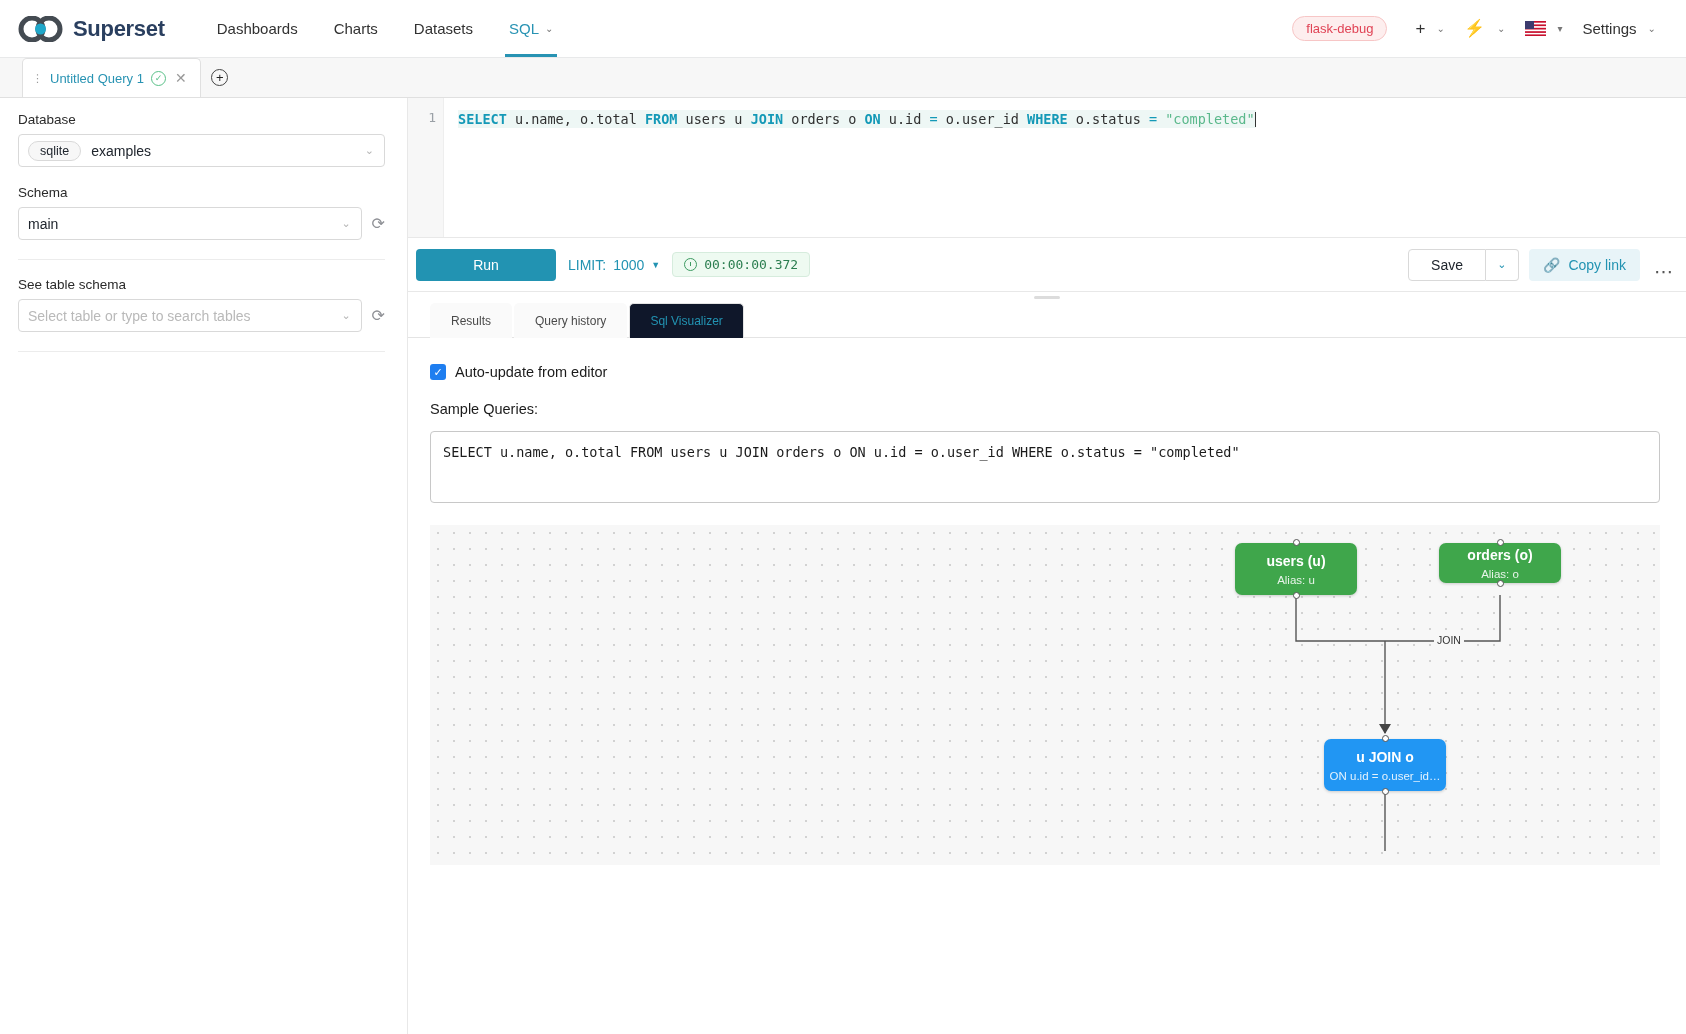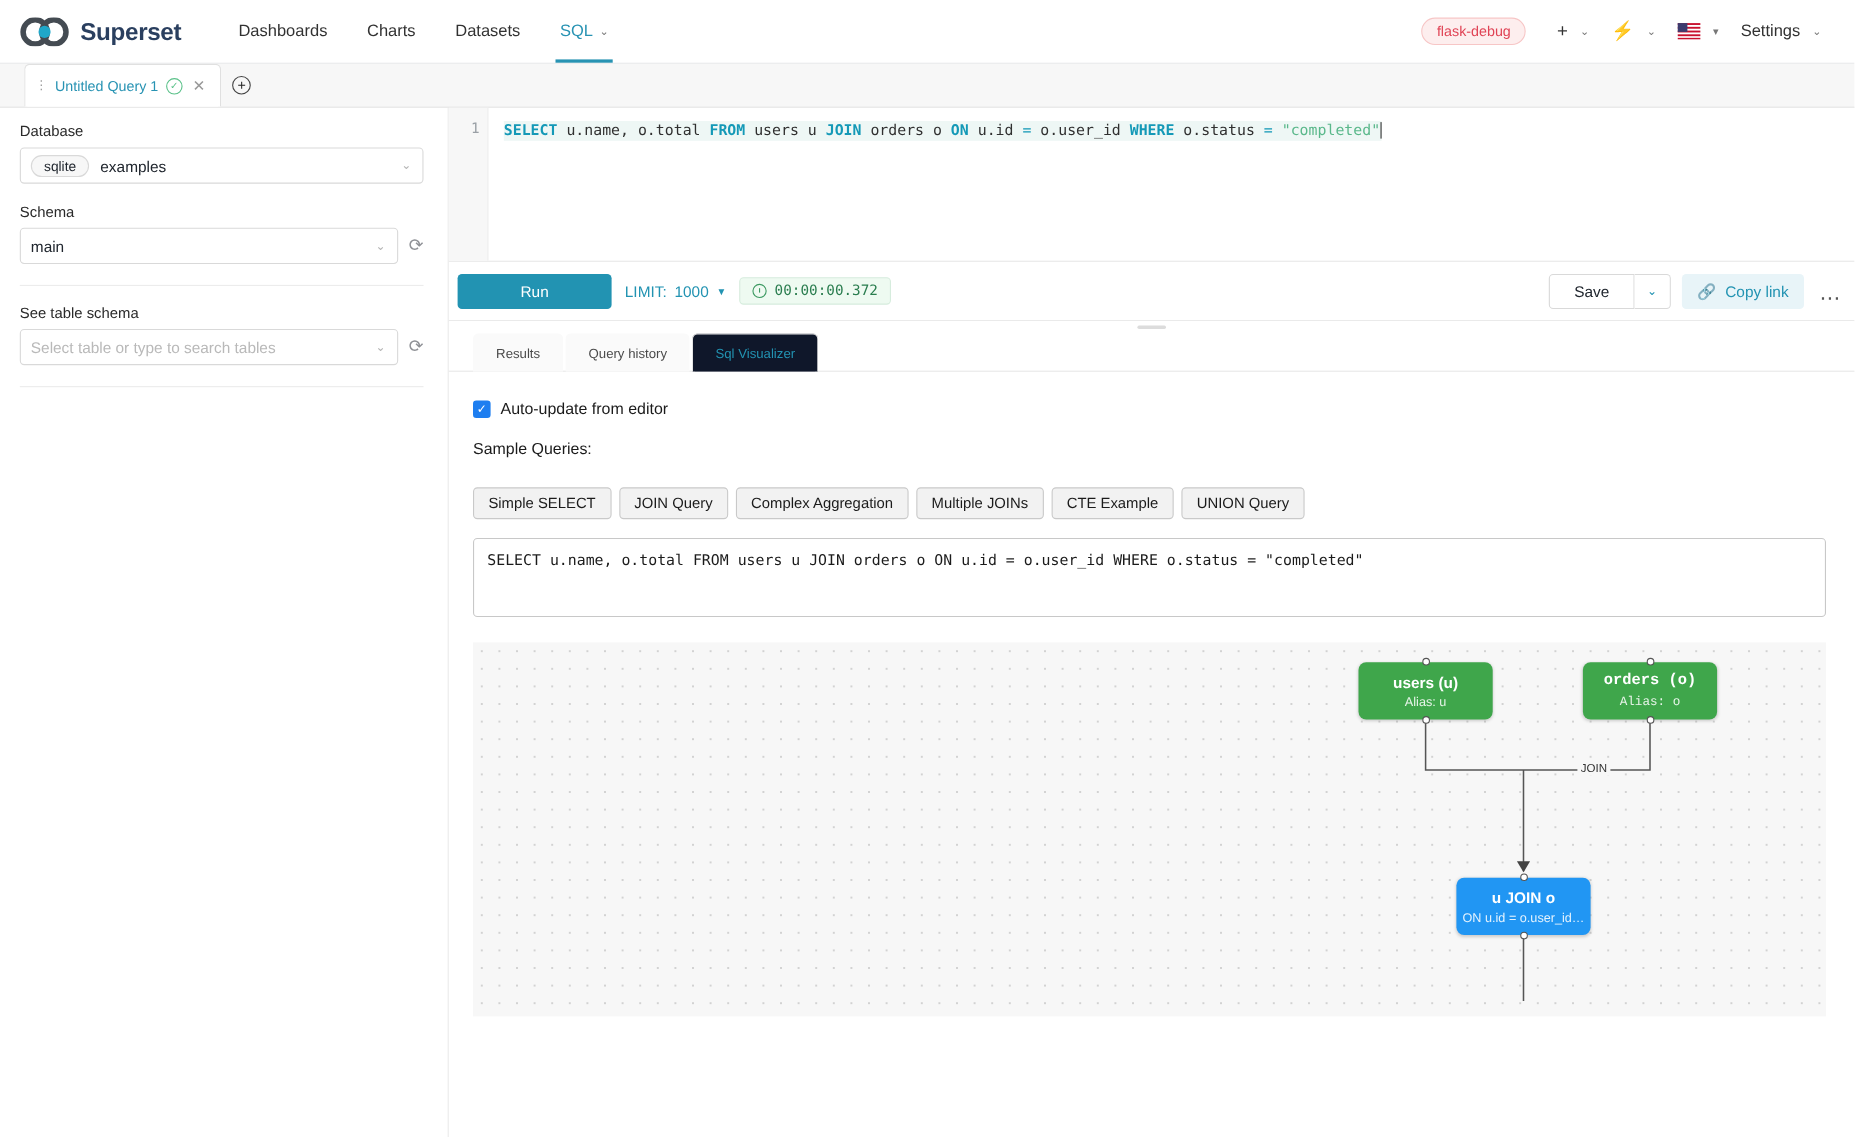--- a/index.html
+++ b/index.html
@@ -173,21 +173,21 @@
   .viz { flex: 1; overflow: hidden; background: #fff; padding: 26px 24px 0 22px; }
   .viz-inner { max-width: 1230px; }
   .viz-title { font-size: 22px; font-weight: bold; color: #161616; margin: 0 0 19px 0; letter-spacing: -0.2px; }
   .chk-row { display: flex; align-items: center; gap: 9px; margin-bottom: 21px; }
   .chkbox {
     width: 16px; height: 16px; border-radius: 3px; background: #1e7ef0;
     display: flex; align-items: center; justify-content: center;
     color: #fff; font-size: 11px; cursor: pointer; line-height: 1;
   }
   .chk-label { font-size: 14.5px; color: #1b1b1b; }
-  .sample-label { font-size: 14.5px; color: #1b1b1b; margin-bottom: 26px; }
+  .sample-label { font-size: 14.5px; color: #1b1b1b; margin-bottom: 14px; }
   .sample-btns { display: flex; gap: 7px; margin-bottom: 17px; flex-wrap: wrap; }
   .sample-btn {
     border: 1px solid #c9c9c9; background: #f2f2f2; border-radius: 4px;
     font-size: 13.5px; padding: 6px 13px; color: #1b1b1b; cursor: pointer;
   }
   .sql-textarea {
     width: 100%; height: 72px; border: 1px solid #c8c8c8; border-radius: 4px;
     font-family: "DejaVu Sans Mono", monospace; font-size: 13.5px; color: #1b1b1b;
     padding: 11px 12px; resize: none; outline: none; background: #fff;
     line-height: 1.4;
@@ -380,48 +380,40 @@
 
     <div class="viz">
       <div class="viz-inner">
 
         <div class="chk-row">
           <span class="chkbox">✓</span>
           <span class="chk-label">Auto-update from editor</span>
         </div>
 
         <div class="sample-label">Sample Queries:</div>
-        <div class="sample-btns">
-          <button class="sample-btn">Simple SELECT</button>
-          <button class="sample-btn">JOIN Query</button>
-          <button class="sample-btn">Complex Aggregation</button>
-          <button class="sample-btn">Multiple JOINs</button>
-          <button class="sample-btn">CTE Example</button>
-          <button class="sample-btn">UNION Query</button>
-        </div>
 
         <textarea class="sql-textarea" style="">SELECT u.name, o.total FROM users u JOIN orders o ON u.id = o.user_id WHERE o.status = "completed"</textarea>
 
 
         <div class="canvas">
           <svg id="edges" width="1230" height="340" style="position:absolute;left:0;top:0;">
               <path d="M 866 70 L 866 116 L 1070 116 L 1070 70" fill="none" stroke="#555" stroke-width="1.4"></path>
               <path d="M 955 116 L 955 208" fill="none" stroke="#555" stroke-width="1.4"></path>
               <polygon points="949,199 961,199 955,209" fill="#444"></polygon>
               <path d="M 955 266 L 955 326" fill="none" stroke="#555" stroke-width="1.4"></path>
             </svg>
 
           <div class="node" id="node-users" style="left: 805px; top: 18px; width: 122px; height: 52px; background: rgb(63, 166, 75);">
             <span class="handle top"></span>
             <span class="node-title">users (u)</span>
             <span class="node-sub">Alias: u</span>
             <span class="handle bottom"></span>
           </div>
 
-          <div class="node" id="node-orders" style="left: 1009px; top: 18px; width: 122px; height: 52px; background: rgb(63, 166, 75); font-family: Liberation Mono, monospace;">
+          <div class="node" id="node-orders" style="left: 1009px; top: 18px; width: 122px; height: 40px; background: rgb(63, 166, 75);">
             <span class="handle top"></span>
             <span class="node-title">orders (o)</span>
             <span class="node-sub">Alias: o</span>
             <span class="handle bottom"></span>
           </div>
 
           <div class="node" id="node-join" style="left: 894px; top: 214px; width: 122px; height: 52px; background: rgb(33, 150, 243);">
             <span class="handle top"></span>
             <span class="node-title">u JOIN o</span>
             <span class="node-sub">ON u.id = o.user_id…</span>

